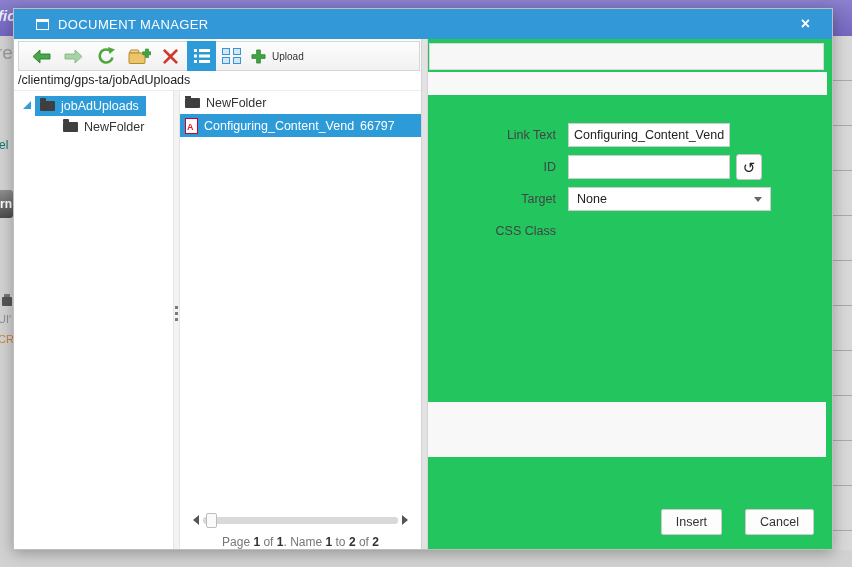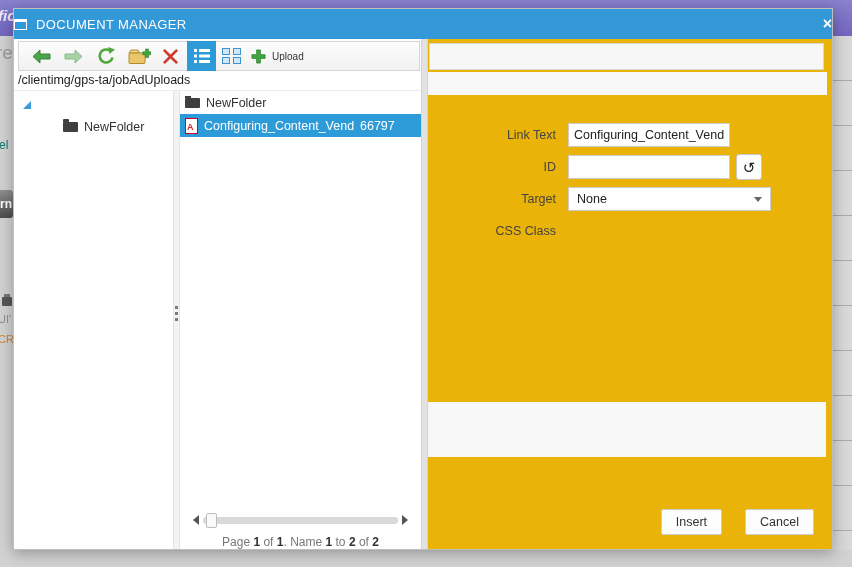--- a/index.html
+++ b/index.html
@@ -18,29 +18,29 @@
     background:linear-gradient(180deg,#8f8f8f,#4c4c4c); color:#fff; font-size:12px; font-weight:bold;
     display:flex; align-items:center; justify-content:flex-end; padding-right:1px; border-radius:0 3px 3px 0; }
   .bd-print { position:absolute; left:2px; top:297px; width:10px; height:9px; background:#555; border-radius:1px; }
   .bd-print::before { content:""; position:absolute; left:2px; top:-3px; width:6px; height:3px; background:#777; }
   .bd-ui { position:absolute; left:-2px; top:313px; font-size:11px; color:#8e8e8e; }
   .bd-cri { position:absolute; left:-2px; top:333px; font-size:11px; color:#c98436; }
 
   
   .dialog { position:absolute; left:13px; top:8px; width:820px; height:542px; background:#fff;
     border:1px solid #bfbfbf; box-shadow:0 3px 14px rgba(0,0,0,.3); display:flex; flex-direction:column; }
-  .titlebar { height:30px; background:#3398d8; display:flex; align-items:center; padding:0 0; flex:0 0 30px; }
+  .titlebar { height:30px; background:#3398d8; display:flex; align-items:center; padding:0 22px; flex:0 0 30px; }
   .win-icon { width:13px; height:11px; border:1px solid #fff; border-top:3px solid #fff; margin-right:9px; }
   .title { color:#fff; font-size:13px; letter-spacing:.4px; }
   .close { margin-left:auto; color:#fff; font-size:16px; font-weight:bold; cursor:pointer; line-height:1; }
 
   .dlg-body { flex:1; display:flex; min-height:0; }
   .left-pane { width:407px; display:flex; flex-direction:column; background:#fff; }
   .vsplit { width:7px; background:#e2e2e2; border-left:1px solid #d4d4d4; border-right:1px solid #d4d4d4; }
-  .right-pane { flex:1; position:relative; background:#eab308; }
+  .right-pane { flex:1; position:relative; background:#22c55e; }
 
   
   .toolbar { margin:2px 1px 0 4px; height:30px; border:1px solid #d5d5d5;
     background:linear-gradient(180deg,#fdfdfd,#f1f1f1); display:flex; align-items:center; padding-left:13px; }
   .tb { display:flex; align-items:center; justify-content:center; cursor:pointer; }
   .tb svg { display:block; }
   .tb-back { margin-right:13px; } .tb-fwd { margin-right:13px; } .tb-refresh { margin-right:11px; }
   .tb-folder { margin-right:10px; } .tb-del { margin-right:7px; }
   .tb-list { width:29px; height:30px; background:#2e9bd9; margin:-1px 6px -1px 0; }
   .tb-grid { margin-right:10px; }
@@ -201,20 +201,24 @@
           <span>Upload</span>
         </span>
       </div>
 
       <div class="pathbar">/clientimg/gps-ta/jobAdUploads</div>
 
       <div class="explorer">
         <div class="tree">
           <div class="tree-row1">
             <span class="caret-exp"></span>
+            <span class="tnode sel">
+              <span class="folder"></span>
+              <span>jobAdUploads</span>
+            </span>
           </div>
           <div class="tree-row2">
             <span class="folder"></span>
             <span>NewFolder</span>
           </div>
         </div>
 
         <div class="hsplit">
           <span class="grip">
               <i></i>

